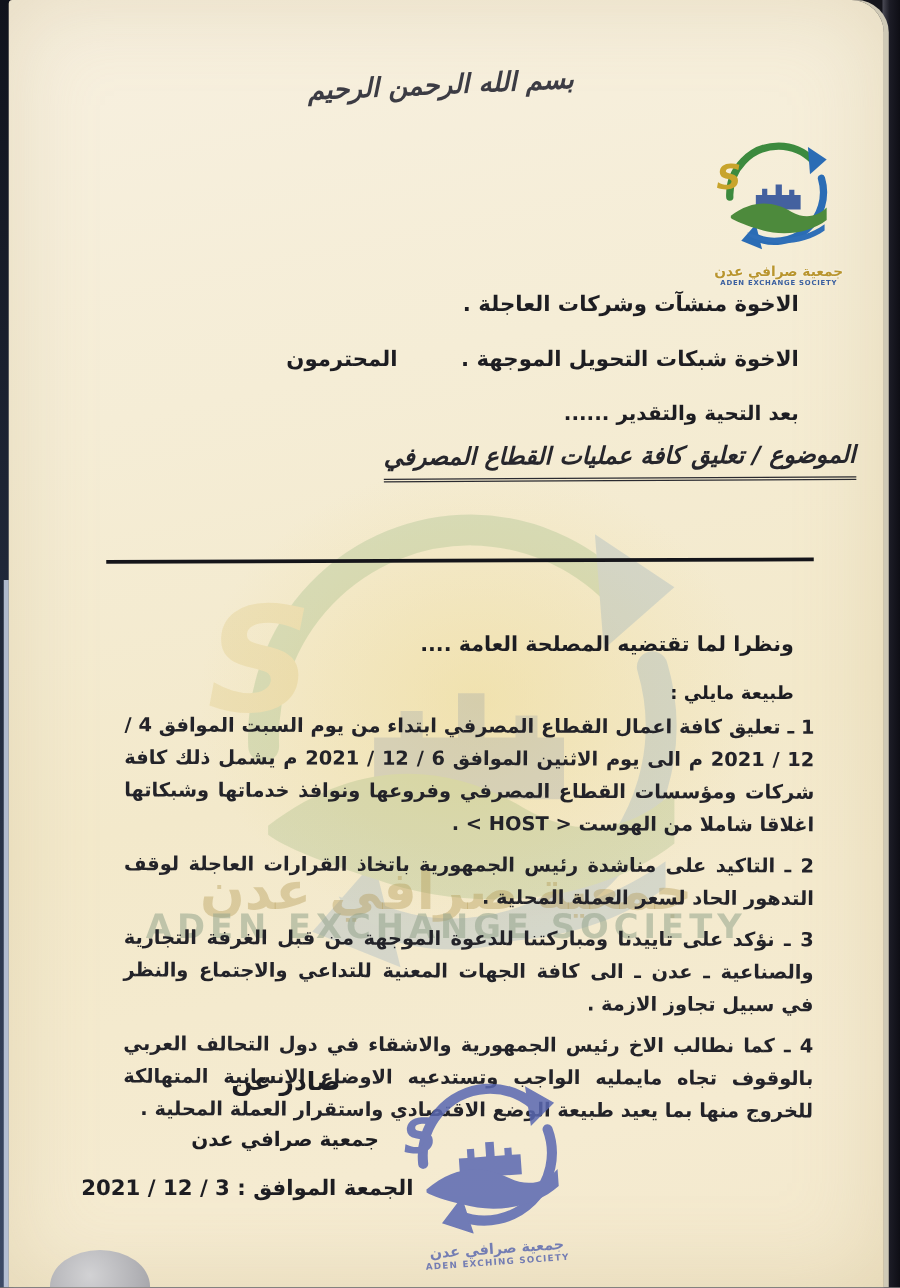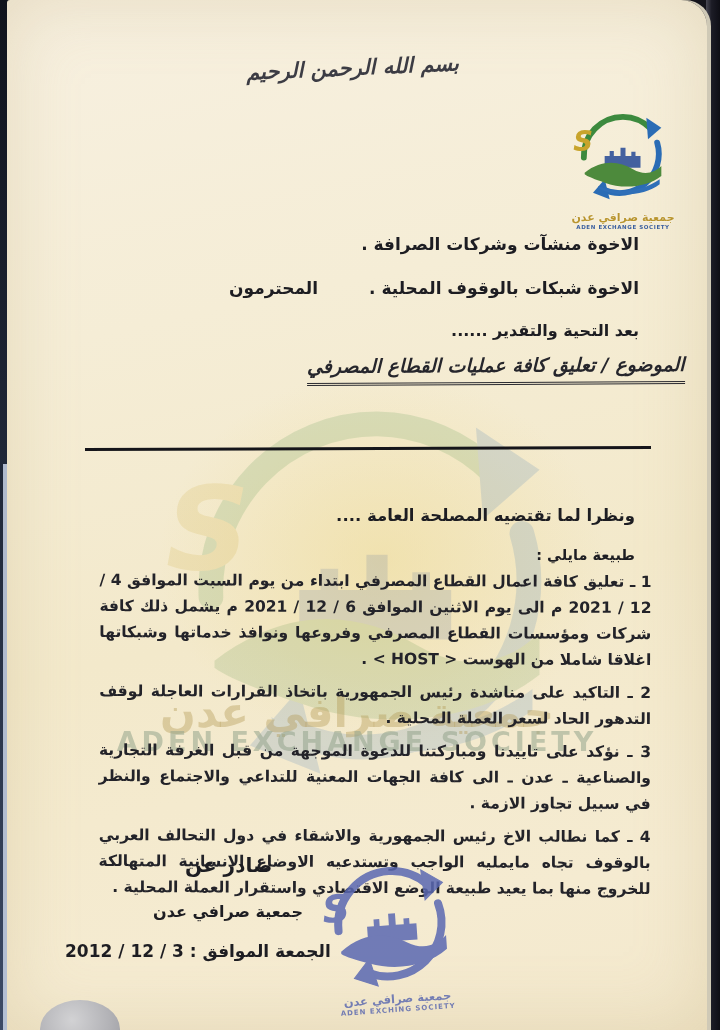--- a/index.html
+++ b/index.html
@@ -93,42 +93,42 @@
         <polygon points="44,112 24,104 38,88" fill="#2a6cb5"></polygon>
         <path d="M 38,60 h6 v-6 h5 v6 h8 v-10 h6 v10 h7 v-5 h5 v5 h6 v14 h-43 z" fill="#44619f"></path>
         <path d="M 14,80 C 35,64 55,66 72,76 C 86,84 98,80 106,72 L 106,84 C 88,98 60,100 38,92 C 26,88 18,85 14,82 Z" fill="#4d8a3c"></path>
         <path d="M 30,96 C 55,106 85,102 104,88 L 104,94 C 85,108 55,110 32,100 Z" fill="#2f6fb8"></path>
         <text x="26" y="54" font-size="33" font-weight="bold" font-style="italic" letter-spacing="2" fill="#c8a42c" font-family="DejaVu Sans, sans-serif">AES</text>
       </svg>
       <div class="name-ar">جمعية صرافي عدن</div>
       <div class="name-en">ADEN EXCHANGE SOCIETY</div>
     </div>
 
-    <div class="ar addr1">الاخوة  منشآت وشركات الصرافة .</div>
-    <div class="ar addr2">الاخوة  شبكات بالوقوف المحلية .</div>
+    <div class="ar addr1">الاخوة  منشآت وشركات العاجلة .</div>
+    <div class="ar addr2">الاخوة  شبكات التحويل الموجهة .</div>
     <div class="ar honorific">المحترمون</div>
     <div class="ar greeting">بعد التحية والتقدير ......</div>
 
     <div class="ar subject">الموضوع / تعليق كافة عمليات القطاع المصرفي</div>
 
     <div class="rule"></div>
 
     <div class="ar intro2">ونظرا لما تقتضيه المصلحة العامة ....</div>
     <div class="ar decide">طبيعة مايلي :</div>
 
     <div class="items">
       <p>1 ـ تعليق كافة اعمال القطاع المصرفي ابتداء من يوم السبت الموافق  4 / 12 / 2021 م الى يوم  الاثنين الموافق 6 / 12 / 2021 م  يشمل  ذلك  كافة شركات  ومؤسسات القطاع  المصرفي  وفروعها ونوافذ خدماتها وشبكاتها اغلاقا شاملا من الهوست &lt; HOST &gt; .</p>
       <p>2 ـ التاكيد  على مناشدة رئيس  الجمهورية باتخاذ القرارات العاجلة لوقف  التدهور الحاد  لسعر  العملة المحلية .</p>
       <p>3 ـ نؤكد على تاييدنا ومباركتنا للدعوة الموجهة من قبل الغرفة التجارية والصناعية ـ عدن ـ الى كافة الجهات  المعنية للتداعي والاجتماع والنظر في سبيل تجاوز الازمة .</p>
       <p>4 ـ كما نطالب الاخ رئيس الجمهورية  والاشقاء في دول التحالف العربي بالوقوف تجاه مايمليه الواجب وتستدعيه الاوضاع الانسانية المتهالكة للخروج منها بما يعيد طبيعة الوضع  الاقتصادي واستقرار العملة المحلية .</p>
     </div>
 
     <div class="ar issued-by">صادر عن</div>
     <div class="ar issuer">جمعية صرافي عدن</div>
-    <div class="ar date-line">الجمعة الموافق : 3 / 12 / 2012</div>
+    <div class="ar date-line">الجمعة الموافق : 3 / 12 / 2021</div>
 
     <div class="stamp">
       <svg viewBox="0 0 120 120" width="138" height="138">
         <g stroke="#5a68b2" fill="#5a68b2">
           <path d="M 13,62 A 47 47 0 0 1 60,13 A 47 47 0 0 1 93,27" fill="none" stroke-width="7" stroke-linecap="round"></path>
           <polygon points="88,14 106,26 90,40"></polygon>
           <path d="M 101,44 A 47 47 0 0 1 36,100" fill="none" stroke-width="7" stroke-linecap="round"></path>
           <polygon points="44,112 24,104 38,88"></polygon>
           <path d="M 38,60 h6 v-6 h5 v6 h8 v-10 h6 v10 h7 v-5 h5 v5 h6 v14 h-43 z" stroke="none"></path>
           <path d="M 14,80 C 35,64 55,66 72,76 C 86,84 98,80 106,72 L 106,84 C 88,98 60,100 38,92 C 26,88 18,85 14,82 Z" stroke="none"></path>

